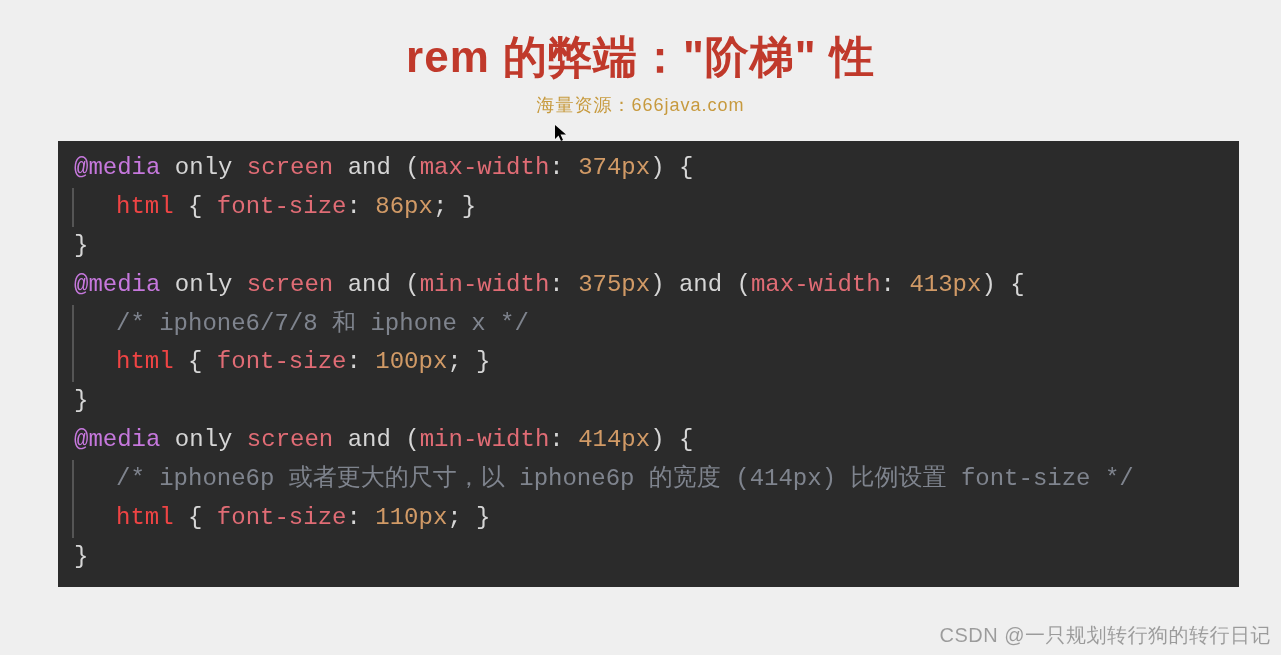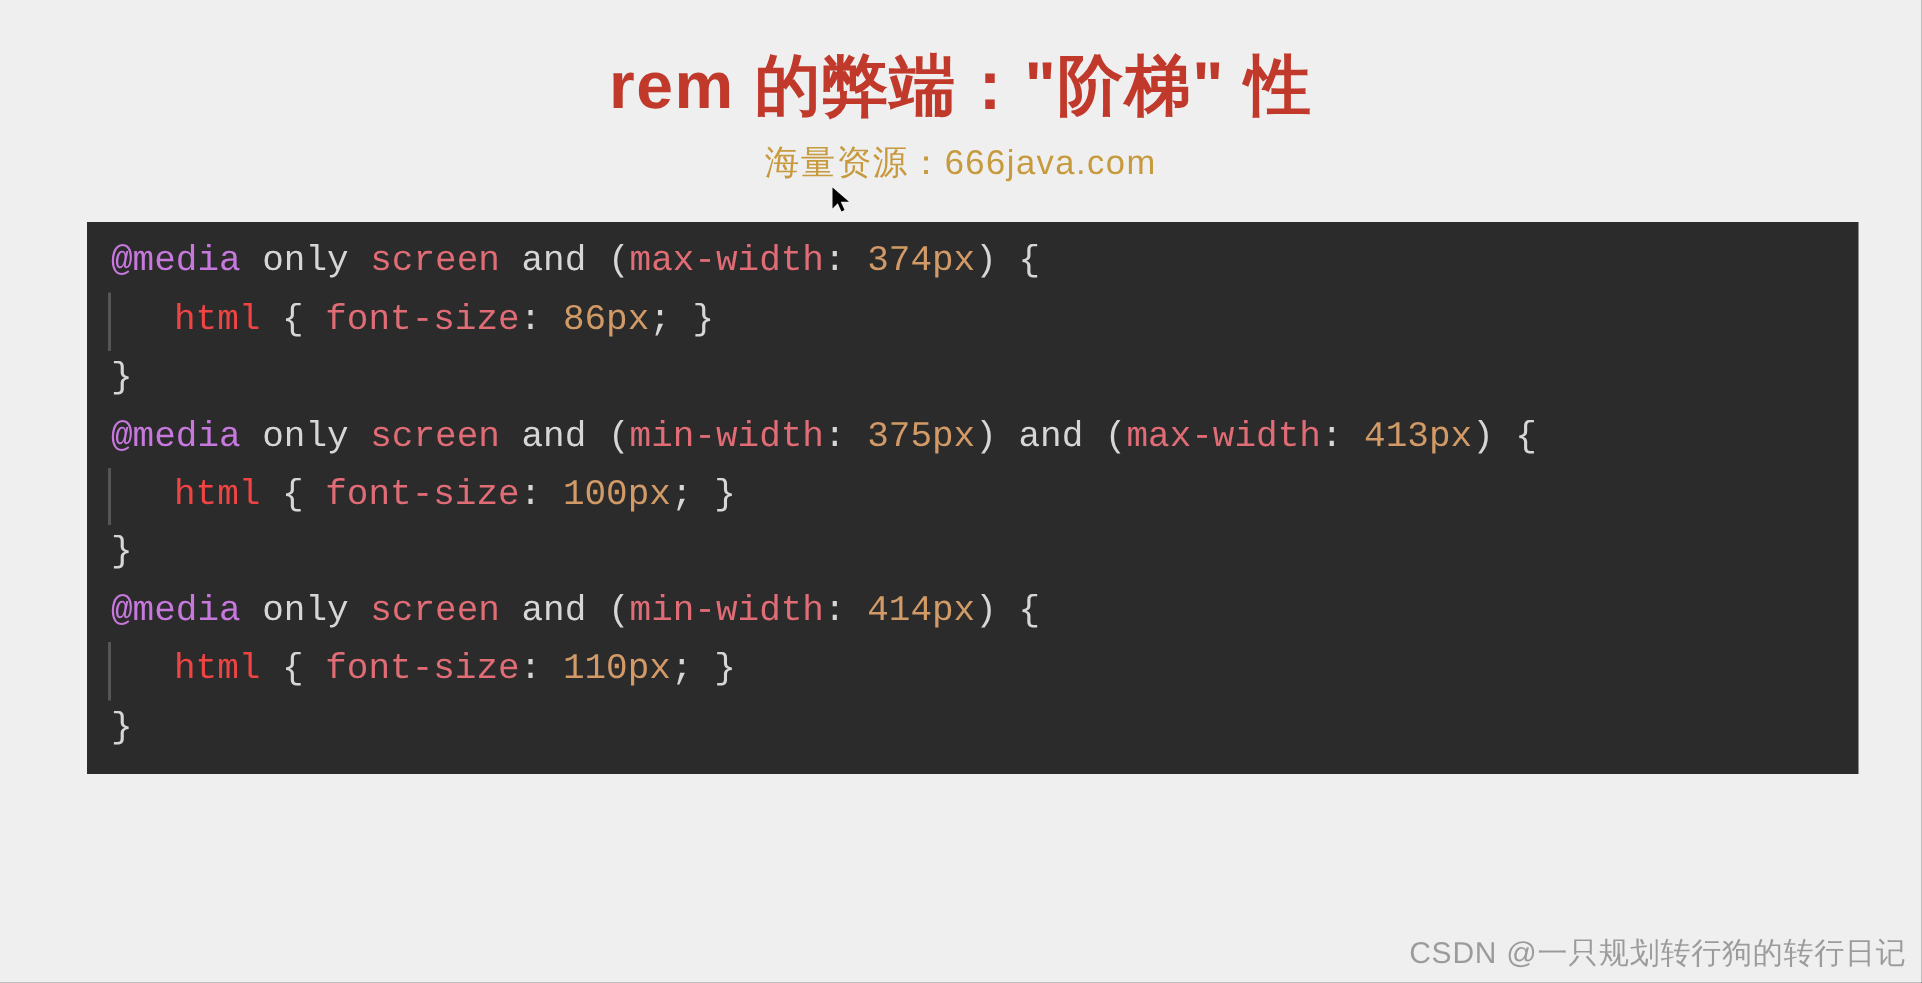--- a/index.html
+++ b/index.html
@@ -16,21 +16,21 @@
     text-align: center;
     color: #c0392b;
     font-size: 44px;
     font-weight: 700;
     padding-top: 28px;
     letter-spacing: 1px;
   }
   .subtitle {
     text-align: center;
     color: #c79a3e;
-    font-size: 23px;
+    font-size: 18px;
     margin-top: 6px;
     letter-spacing: 1px;
   }
   .code-block {
     background: #2b2b2b;
     margin: 24px 42px 0 58px;
     padding: 8px 0 10px 0;
     font-family: "Menlo", "Consolas", "Courier New", monospace;
     font-size: 24px;
     line-height: 1.62;
@@ -85,22 +85,24 @@
     </svg>
 </div>
 
 <div class="code-block">
 
   <div class="code-line"><span class="kw">@media</span><span class="plain"> only </span><span class="prop">screen</span><span class="plain"> and (</span><span class="prop">max-width</span><span class="plain">: </span><span class="val">374px</span><span class="brace">) {</span></div>
   <div class="code-line indent"><span class="sel">html</span><span class="brace"> { </span><span class="prop">font-size</span><span class="plain">: </span><span class="val">86px</span><span class="brace">; }</span></div>
   <div class="code-line"><span class="brace">}</span></div>
 
   <div class="code-line"><span class="kw">@media</span><span class="plain"> only </span><span class="prop">screen</span><span class="plain"> and (</span><span class="prop">min-width</span><span class="plain">: </span><span class="val">375px</span><span class="plain">) and (</span><span class="prop">max-width</span><span class="plain">: </span><span class="val">413px</span><span class="brace">) {</span></div>
+  <div class="code-line indent"><span class="comment">/* iphone6/7/8 和 iphone x */</span></div>
   <div class="code-line indent"><span class="sel">html</span><span class="brace"> { </span><span class="prop">font-size</span><span class="plain">: </span><span class="val">100px</span><span class="brace">; }</span></div>
   <div class="code-line"><span class="brace">}</span></div>
 
   <div class="code-line"><span class="kw">@media</span><span class="plain"> only </span><span class="prop">screen</span><span class="plain"> and (</span><span class="prop">min-width</span><span class="plain">: </span><span class="val">414px</span><span class="brace">) {</span></div>
+  <div class="code-line indent"><span class="comment">/* iphone6p 或者更大的尺寸，以 iphone6p 的宽度 (414px) 比例设置 font-size */</span></div>
   <div class="code-line indent"><span class="sel">html</span><span class="brace"> { </span><span class="prop">font-size</span><span class="plain">: </span><span class="val">110px</span><span class="brace">; }</span></div>
   <div class="code-line"><span class="brace">}</span></div>
 
 </div>
 
 <div class="watermark">CSDN @一只规划转行狗的转行日记</div>
 
 </body></html>

